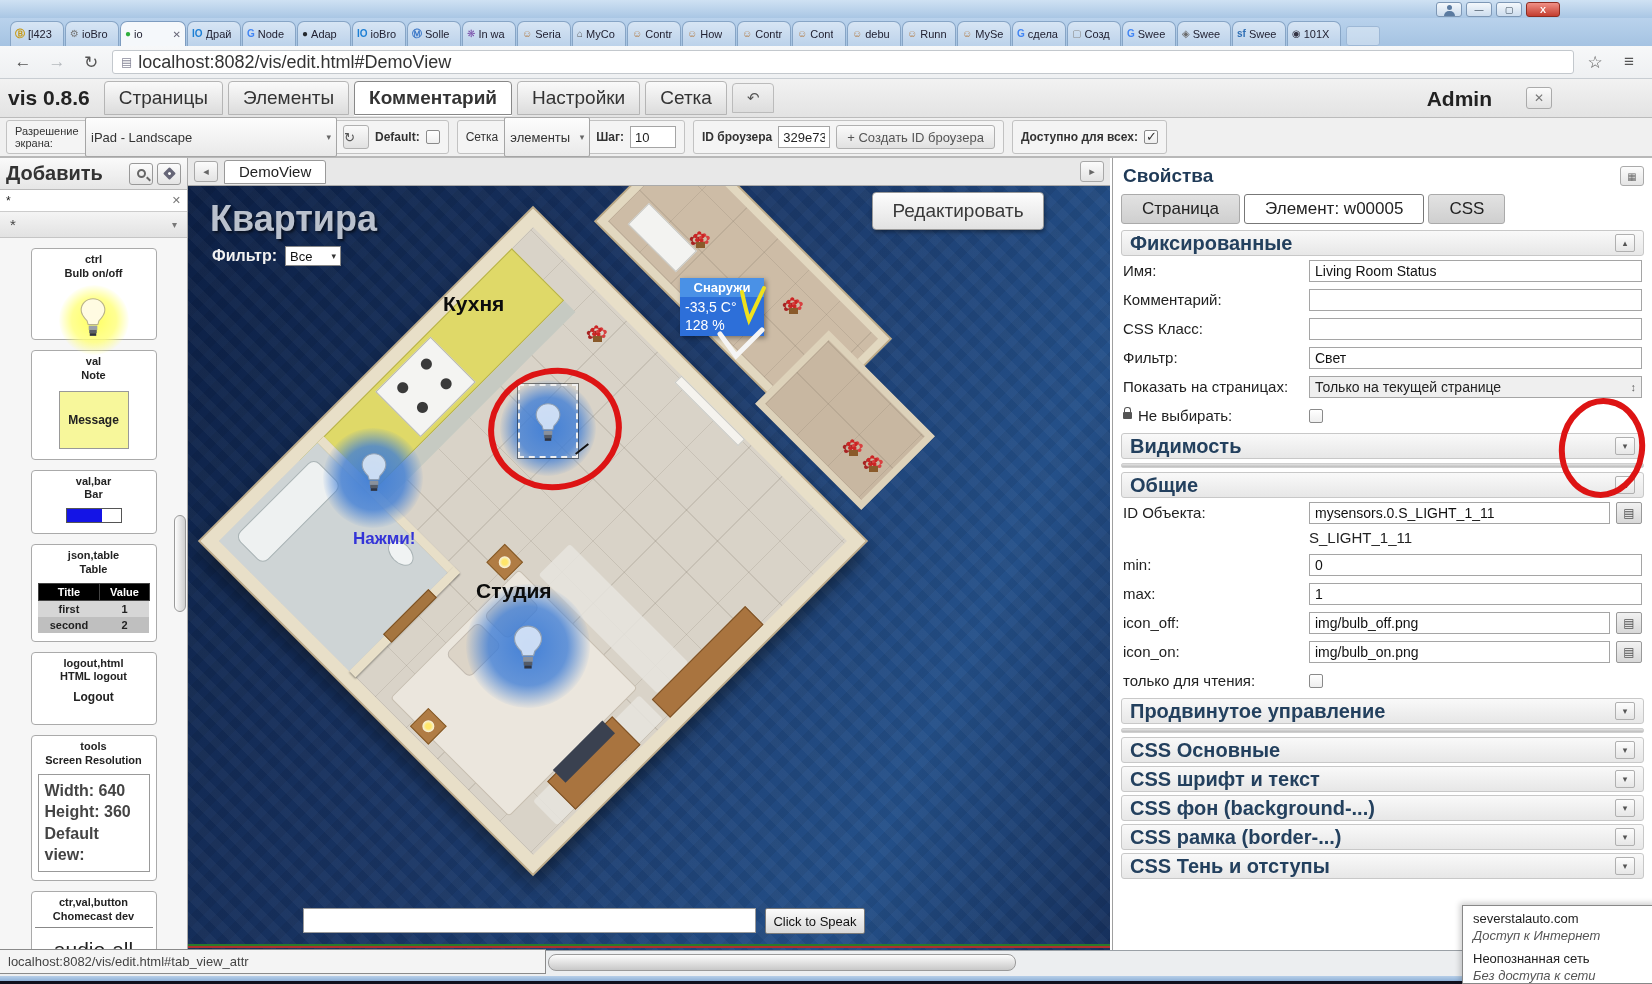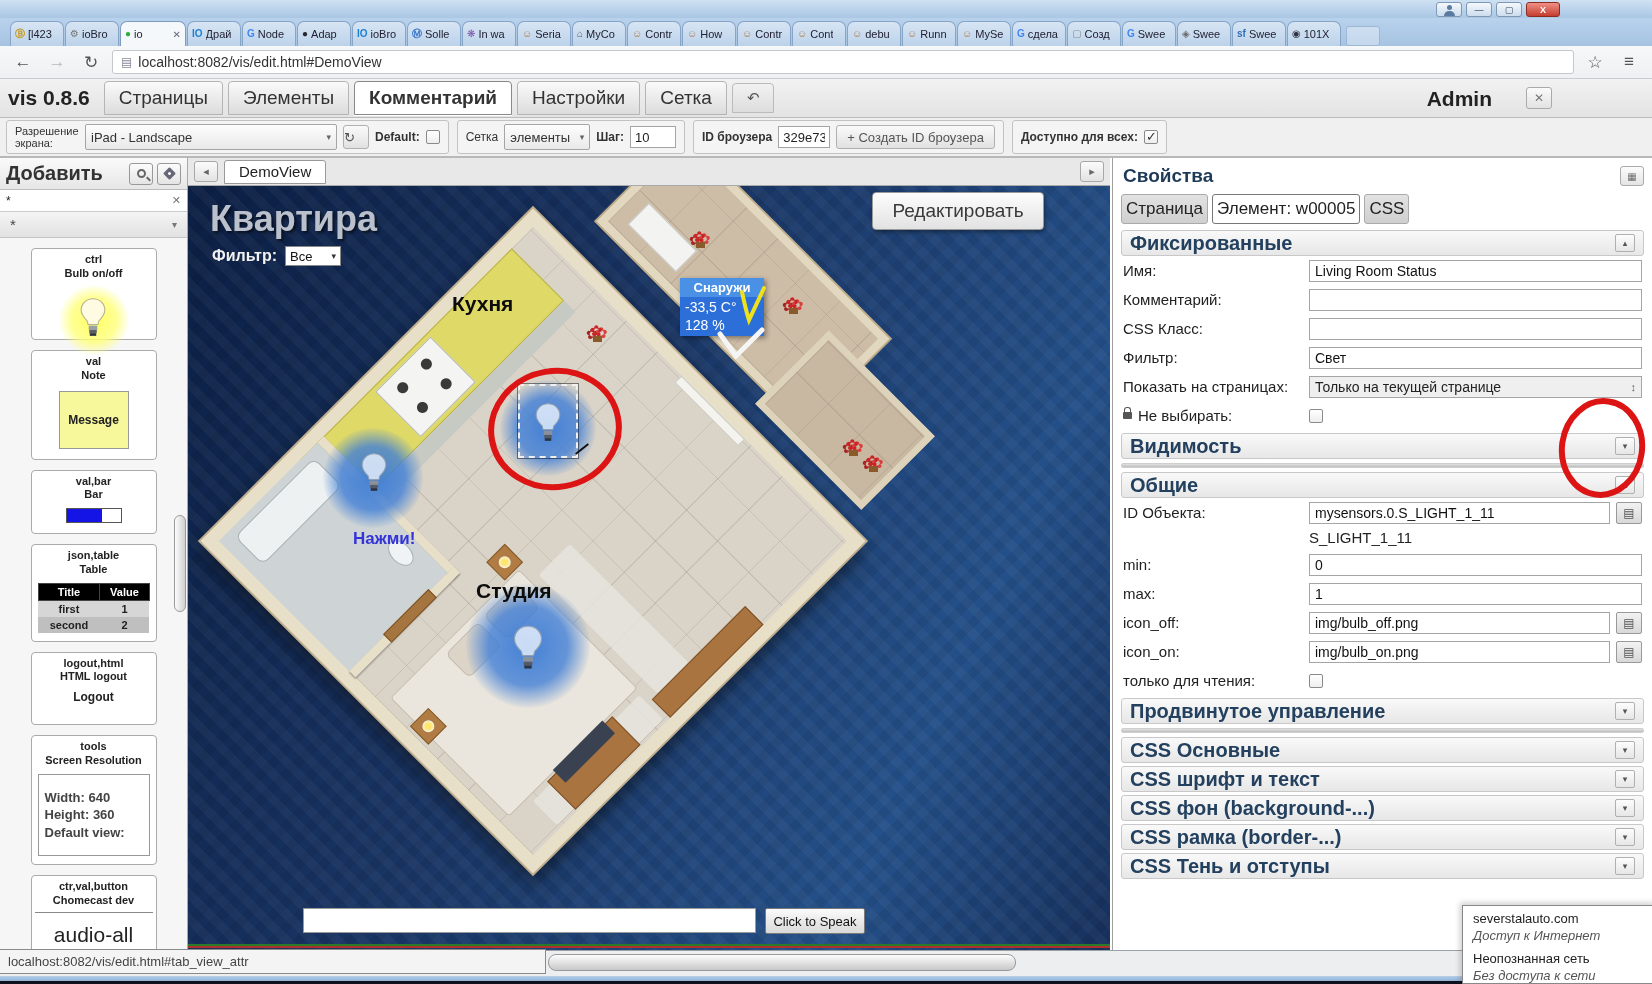--- a/index.html
+++ b/index.html
@@ -19,38 +19,38 @@
   .btab.active{width:66px;background:#f5f8fb;border-color:#7d9cc0;}
   .fav{flex:none;font-size:10px;line-height:1;font-weight:bold;}
   .btl{font-size:11px;color:#223;white-space:nowrap;overflow:hidden;}
   .tclose{margin-left:auto;font-size:10px;color:#667;}
   .tabstub{flex:none;width:34px;height:20px;margin-left:4px;border-radius:3px;background:rgba(255,255,255,.35);border:1px solid #9db8d6;}
   .navbar{position:absolute;left:0;top:46px;width:1652px;height:33px;background:linear-gradient(#f7f8f9,#eef0f2);border-bottom:1px solid #c8cdd2;display:flex;align-items:center;padding:0 10px;gap:8px;}
   .navbtn{font-size:17px;color:#555;width:26px;text-align:center;}
   .navbtn.dim{color:#b5b9bd;}
   .urlbox{flex:1;height:24px;background:#fff;border:1px solid #c3c8cd;border-radius:3px;display:flex;align-items:center;padding:0 8px;gap:6px;}
   .urlicon{font-size:12px;color:#889;}
-  .urltext{font-size:14px;color:#333;}
+  .urltext{font-size:18px;color:#333;}
 
   
   .visbar{position:absolute;left:0;top:79px;width:1652px;height:39px;background:linear-gradient(#f2f2f2,#e3e3e3);border-bottom:1px solid #bbb;display:flex;align-items:center;padding:0 8px;}
   .brand{font-size:21px;font-weight:bold;color:#222;margin-right:14px;}
   .vtab{font-size:19px;color:#333;padding:5px 14px;margin-right:5px;border:1px solid #b5b5b5;border-radius:4px 4px 0 0;background:linear-gradient(#fafafa,#dcdcdc);}
   .vtab.active{background:#fff;border-color:#888;font-weight:bold;box-shadow:0 1px 0 #fff;}
   .undo{font-size:15px;color:#555;padding:5px 14px;border:1px solid #bbb;border-radius:4px 4px 0 0;background:linear-gradient(#f2f2f2,#ddd);}
   .admin{position:absolute;right:160px;top:8px;font-size:21px;font-weight:bold;color:#222;}
   .adminx{position:absolute;right:100px;top:8px;width:26px;height:22px;border:1px solid #aaa;border-radius:3px;background:linear-gradient(#fbfbfb,#e2e2e2);color:#777;font-size:12px;display:flex;align-items:center;justify-content:center;}
 
   
   .toolsrow{position:absolute;left:0;top:118px;width:1652px;height:40px;background:#f0f0f0;border-bottom:2px solid #b8b8b8;display:flex;align-items:center;padding:0 6px;gap:8px;}
   .tgroup{height:34px;border:1px solid #c2c2c2;border-radius:3px;background:#f4f4f4;display:flex;align-items:center;padding:0 8px;gap:6px;}
   .tlabel{font-size:12px;color:#333;}
   .tlabel.b{font-weight:bold;}
   .tlabel.small{font-size:11px;width:64px;line-height:1.1;}
-  .sel{height:26px;border:1px solid #a5a5a5;border-radius:2px;background:linear-gradient(#fdfdfd,#e9e9e9);display:flex;align-items:center;padding:12px 5px;font-size:13px;color:#333;gap:6px;}
+  .sel{height:40px;border:1px solid #a5a5a5;border-radius:2px;background:linear-gradient(#fdfdfd,#e9e9e9);display:flex;align-items:center;padding:12px 5px;font-size:13px;color:#333;gap:6px;}
   .sel .arr{margin-left:auto;font-size:9px;color:#666;}
   .tinput{height:22px;border:1px solid #a5a5a5;background:#fff;font-size:13px;color:#222;padding:0 4px;font-family:inherit;}
   .tbtn{height:24px;border:1px solid #b0b0b0;border-radius:3px;background:linear-gradient(#fafafa,#e1e1e1);font-size:13px;color:#555;padding:0 10px;display:flex;align-items:center;}
   .cb{width:14px;height:14px;border:1px solid #8a8a8a;border-radius:2px;background:linear-gradient(#fff,#eee);position:relative;}
   .cb.on::after{content:"✓";position:absolute;left:1px;top:-2px;font-size:13px;color:#333;}
 
   
   .sidebar{position:absolute;left:0;top:158px;width:188px;height:792px;background:#f6f6f6;border-right:1px solid #a9a9a9;overflow:hidden;}
   .sbhead{height:32px;background:linear-gradient(#fafafa,#e6e6e6);border-bottom:1px solid #bbb;display:flex;align-items:center;padding:0 6px;gap:4px;}
   .sbtitle{font-size:20px;font-weight:bold;color:#333;flex:1;}
@@ -72,21 +72,21 @@
   .bsvg{position:absolute;left:20px;top:12px;}
   .barbox{width:56px;height:15px;border:1px solid #555;margin:6px auto;background:#fff;}
   .barfill{width:65%;height:100%;background:#1414e6;}
   .noteb{width:70px;height:58px;border:1px solid #999;background:#f7f79b;margin:8px auto 6px auto;display:flex;align-items:center;justify-content:center;font-size:12px;font-weight:bold;color:#222;}
   .wtable{width:112px;margin:6px auto 4px auto;border-collapse:collapse;font-size:11px;}
   .wtable th{background:#000;color:#fff;font-weight:bold;padding:2px 2px;border:1px solid #444;}
   .wtable td{padding:2px 2px;font-weight:bold;color:#222;}
   .wtable tr.r0 td{background:#d6d6d6;}
   .wtable tr.r1 td{background:#bfbfbf;}
   .plain{font-size:12px;font-weight:bold;color:#222;margin:6px 0 16px 0;}
-  .toolsbox{width:112px;margin:6px auto 4px auto;border:1px solid #999;text-align:left;padding:14px 6px;font-size:13px;font-weight:bold;color:#444;line-height:1.35;}
+  .toolsbox{width:112px;margin:6px auto 4px auto;border:1px solid #999;text-align:left;padding:5px 6px;font-size:16px;font-weight:bold;color:#444;line-height:1.35;}
   .audioall{width:118px;margin:4px auto 0 auto;border-top:1px solid #888;border-bottom:2px solid #222;padding:10px 0;font-size:21px;color:#222;}
   .ccbox{width:118px;margin:2px auto 0 auto;border:2px solid #555;border-radius:3px;padding:8px 6px 4px 6px;text-align:left;}
   .ccrow{display:flex;align-items:center;gap:5px;font-size:12px;font-weight:bold;color:#222;}
   .sbscroll{position:absolute;right:1px;top:357px;width:12px;height:97px;border:1px solid #9a9a9a;border-radius:6px;background:linear-gradient(90deg,#fdfdfd,#cfcfcf);}
 
   
   .viewtabs{position:absolute;left:188px;top:158px;width:922px;height:28px;background:#e8e8e8;border-bottom:1px solid #aaa;display:flex;align-items:center;padding:0 6px;gap:6px;}
   .vtsm{width:24px;height:21px;border:1px solid #a8a8a8;border-radius:3px;background:linear-gradient(#fbfbfb,#e3e3e3);color:#666;font-size:11px;display:flex;align-items:center;justify-content:center;}
   .viewtab{height:24px;background:#fff;border:1px solid #999;border-radius:3px 3px 0 0;padding:0 14px;font-size:15px;color:#222;display:flex;align-items:center;}
   .vtright{margin-left:auto;}
@@ -140,21 +140,21 @@
   .lineG{position:absolute;left:0;top:758px;width:922px;height:2px;background:#2a7a2a;}
   .lineR{position:absolute;left:0;top:760px;width:922px;height:2px;background:#b03030;}
   .anno{position:absolute;pointer-events:none;}
 
   
   .props{position:absolute;left:1112px;top:158px;width:540px;height:792px;background:#fff;border-left:1px solid #a0a0a0;padding:4px 8px 0 8px;overflow:hidden;}
   .phead{display:flex;align-items:center;height:28px;}
   .ptitle{font-size:19px;font-weight:bold;color:#1f3a57;margin-left:2px;}
   .pgrid{margin-left:auto;width:24px;height:20px;border:1px solid #aaa;border-radius:3px;background:linear-gradient(#fcfcfc,#e4e4e4);font-size:10px;color:#666;display:flex;align-items:center;justify-content:center;}
   .ptabs{display:flex;gap:4px;margin:4px 0 6px 0;}
-  .ptab{font-size:17px;color:#222;padding:4px 4px;border:1px solid #aaa;border-radius:3px;background:linear-gradient(#e2e2e2,#cfcfcf);}
+  .ptab{font-size:17px;color:#222;padding:4px 20px;border:1px solid #aaa;border-radius:3px;background:linear-gradient(#e2e2e2,#cfcfcf);}
   .ptab.active{background:#fff;border-color:#777;}
   .sect{height:26px;border:1px solid #c8c8c8;border-radius:3px;background:linear-gradient(#f9f9f9,#e7e7e7);display:flex;align-items:center;padding:0 8px;margin-top:3px;}
   .sect .st{font-size:20px;font-weight:bold;color:#23405e;flex:1;}
   .sarr{width:20px;height:18px;border:1px solid #b0b0b0;border-radius:2px;background:linear-gradient(#fdfdfd,#e6e6e6);font-size:9px;color:#555;display:flex;align-items:center;justify-content:center;}
   .prow{display:flex;align-items:center;min-height:29px;padding:1px 2px;}
   .plbl{flex:0 0 186px;font-size:15px;color:#222;display:flex;align-items:center;gap:4px;}
   .pin{flex:1;height:22px;border:1px solid #a5a5a5;background:#fff;font-size:14px;color:#111;padding:0 5px;font-family:inherit;min-width:0;}
   .psel{flex:1;height:22px;border:1px solid #a5a5a5;background:#efefef;font-size:14px;color:#222;display:flex;align-items:center;padding:0 5px;}
   .psel .ud{margin-left:auto;color:#666;font-size:11px;}
   .brbtn{flex:none;width:26px;height:22px;margin-left:6px;border:1px solid #999;border-radius:2px;background:linear-gradient(#f2f2f2,#d8d8d8);font-size:12px;color:#555;display:flex;align-items:center;justify-content:center;}
@@ -506,21 +506,21 @@
         <path d="M13 1 C6.5 1 2 6 2 11.5 C2 16 5 19 7.5 21.5 L8.5 25 L17.5 25 L18.5 21.5 C21 19 24 16 24 11.5 C24 6 19.5 1 13 1 Z" fill="rgba(235,242,252,.8)" stroke="#90a0b4"></path>
         <rect x="9" y="26" width="8" height="4" fill="#8a919c"></rect>
         <rect x="9.5" y="30" width="7" height="3" fill="#555b66"></rect>
         <rect x="10" y="33" width="6" height="2.5" fill="#2e3340"></rect>
       </svg>
 
     <svg class="anno" style="left:287px;top:163px" width="160" height="160">
         <ellipse cx="80" cy="80" rx="64" ry="58" fill="none" stroke="#dd1414" stroke-width="6" stroke-linecap="round" transform="rotate(-10 80 80)"></ellipse>
       </svg>
 
-    <div class="roomlbl" style="left:264px;top:106px">Кухня</div>
+    <div class="roomlbl" style="left:255px;top:106px">Кухня</div>
     <div class="roomlbl" style="left:288px;top:393px">Студия</div>
     <div class="presslbl">Нажми!</div>
 
     <div class="outw">
       <div class="oh">Снаружи</div>
       <div class="ob">
         <div>-33,5 C°</div>
         <div>128 %</div>
       </div>
     </div>

